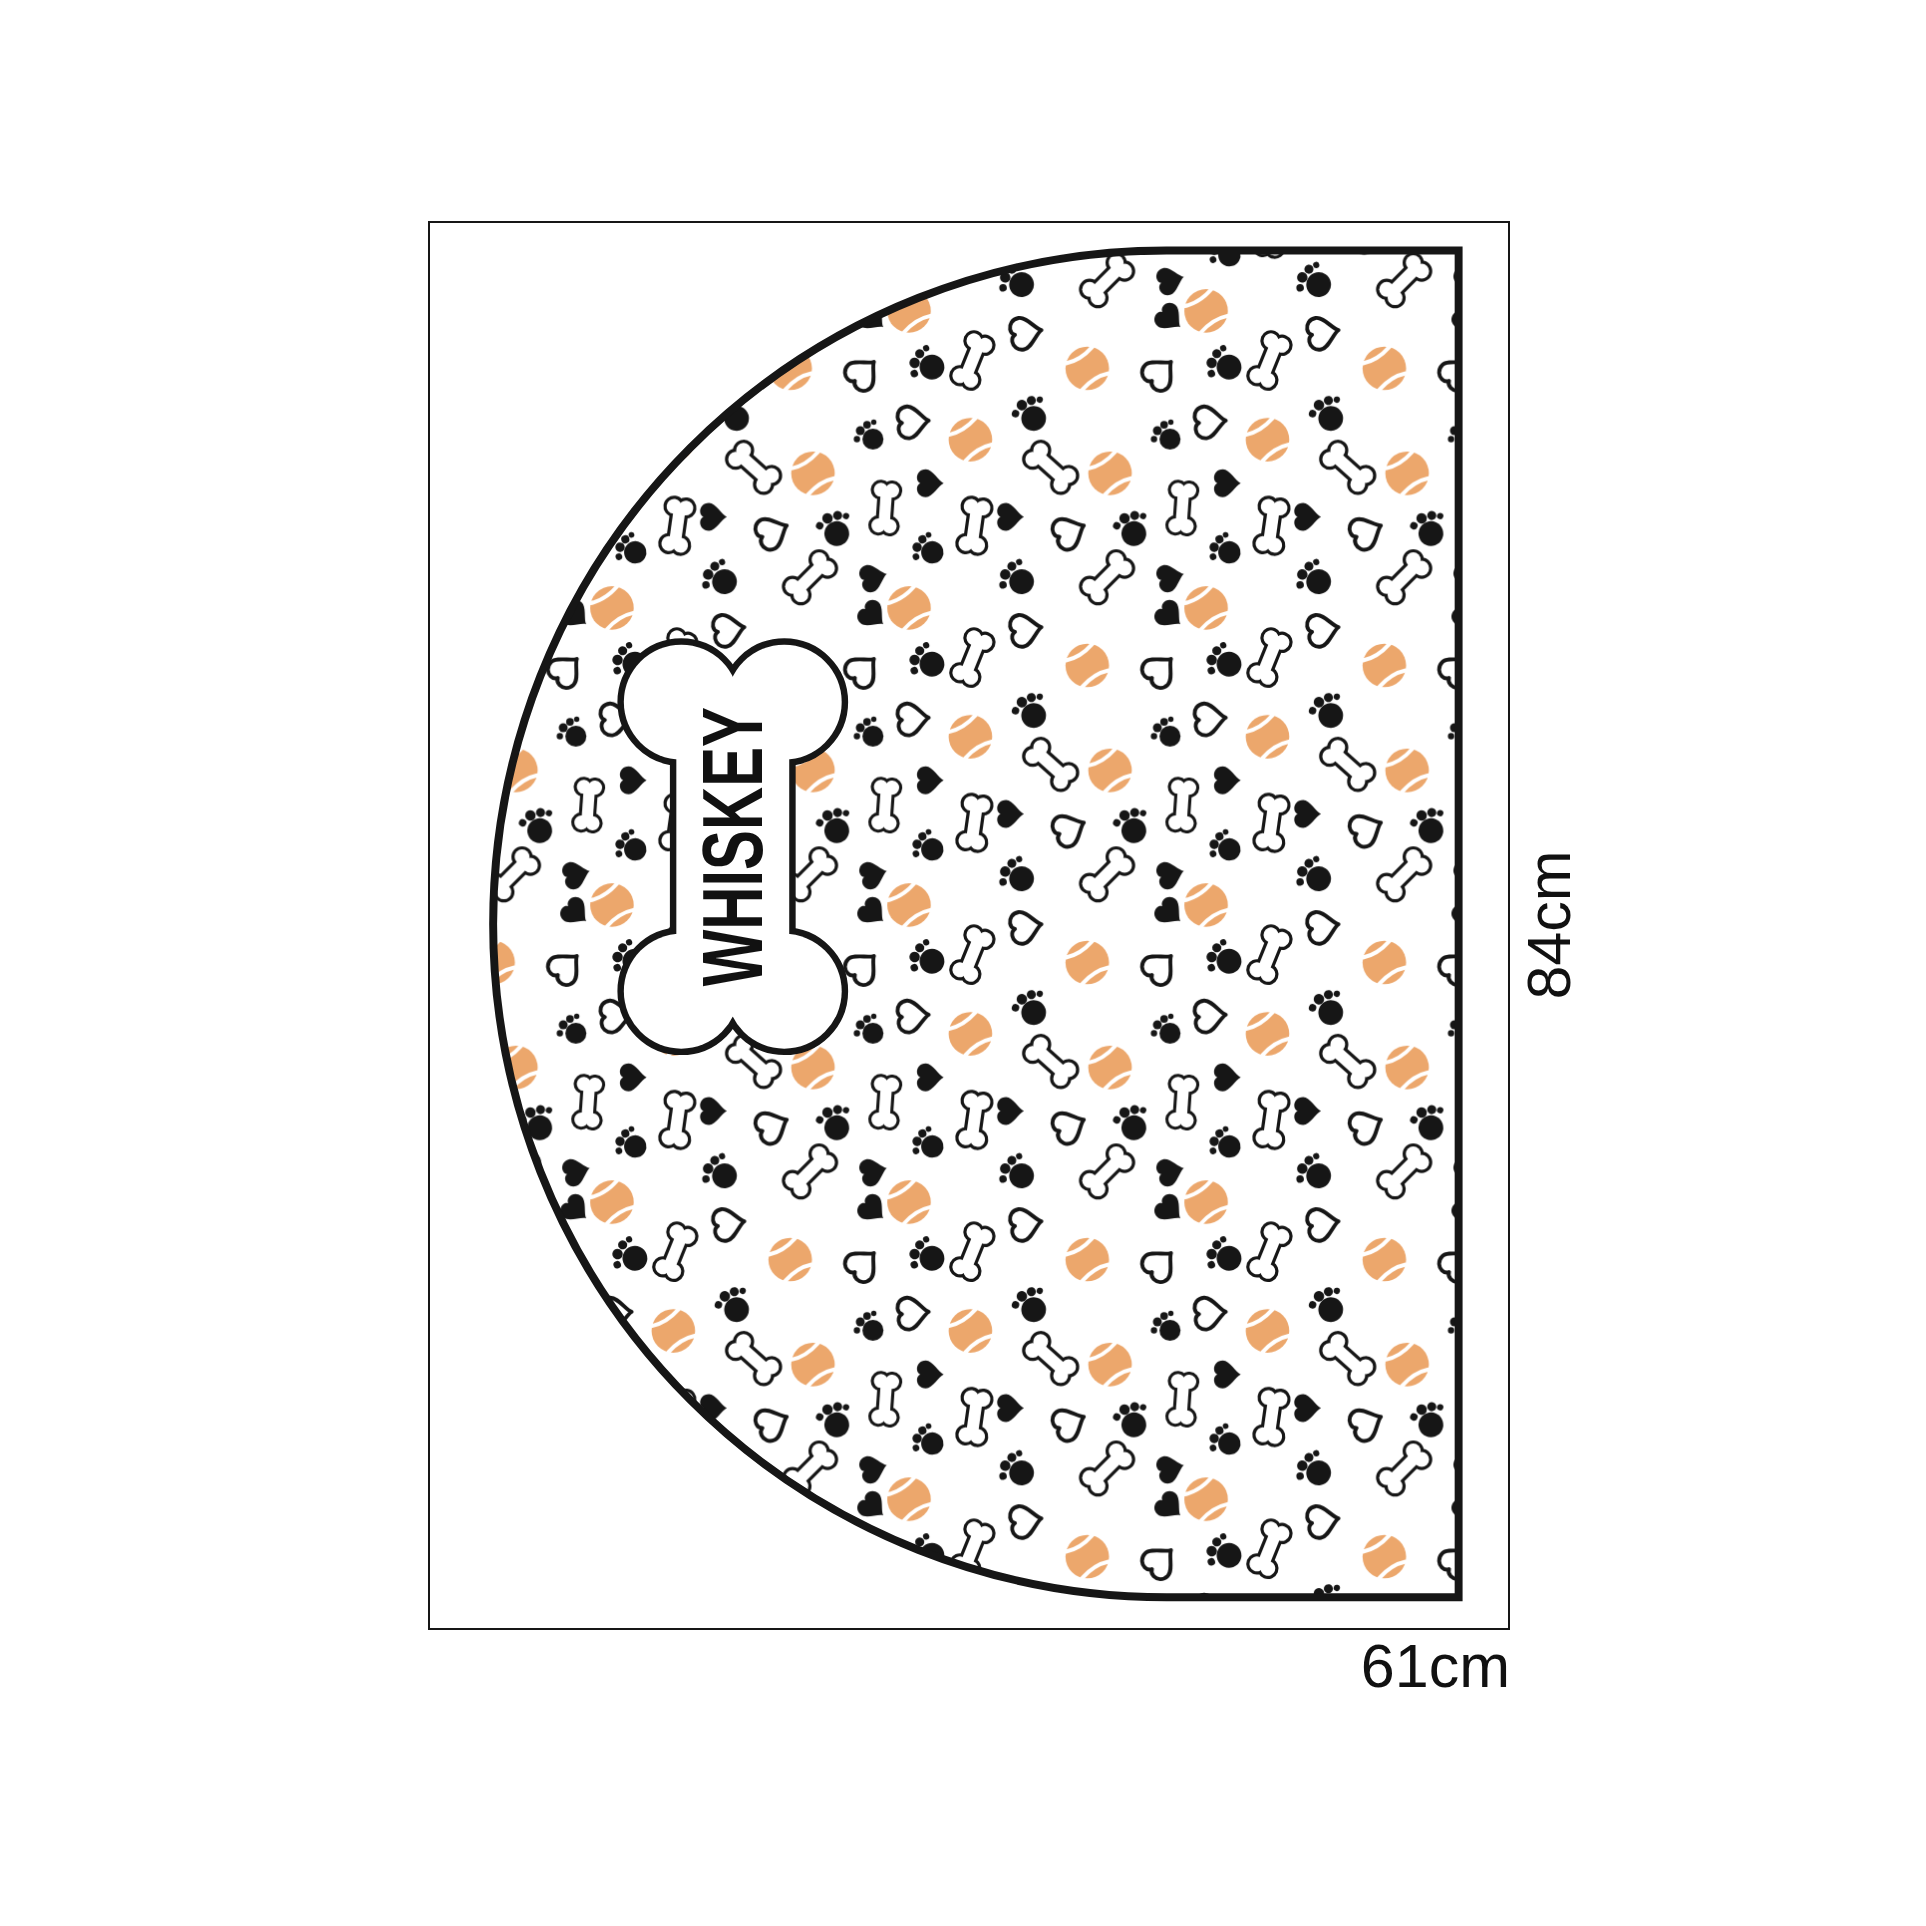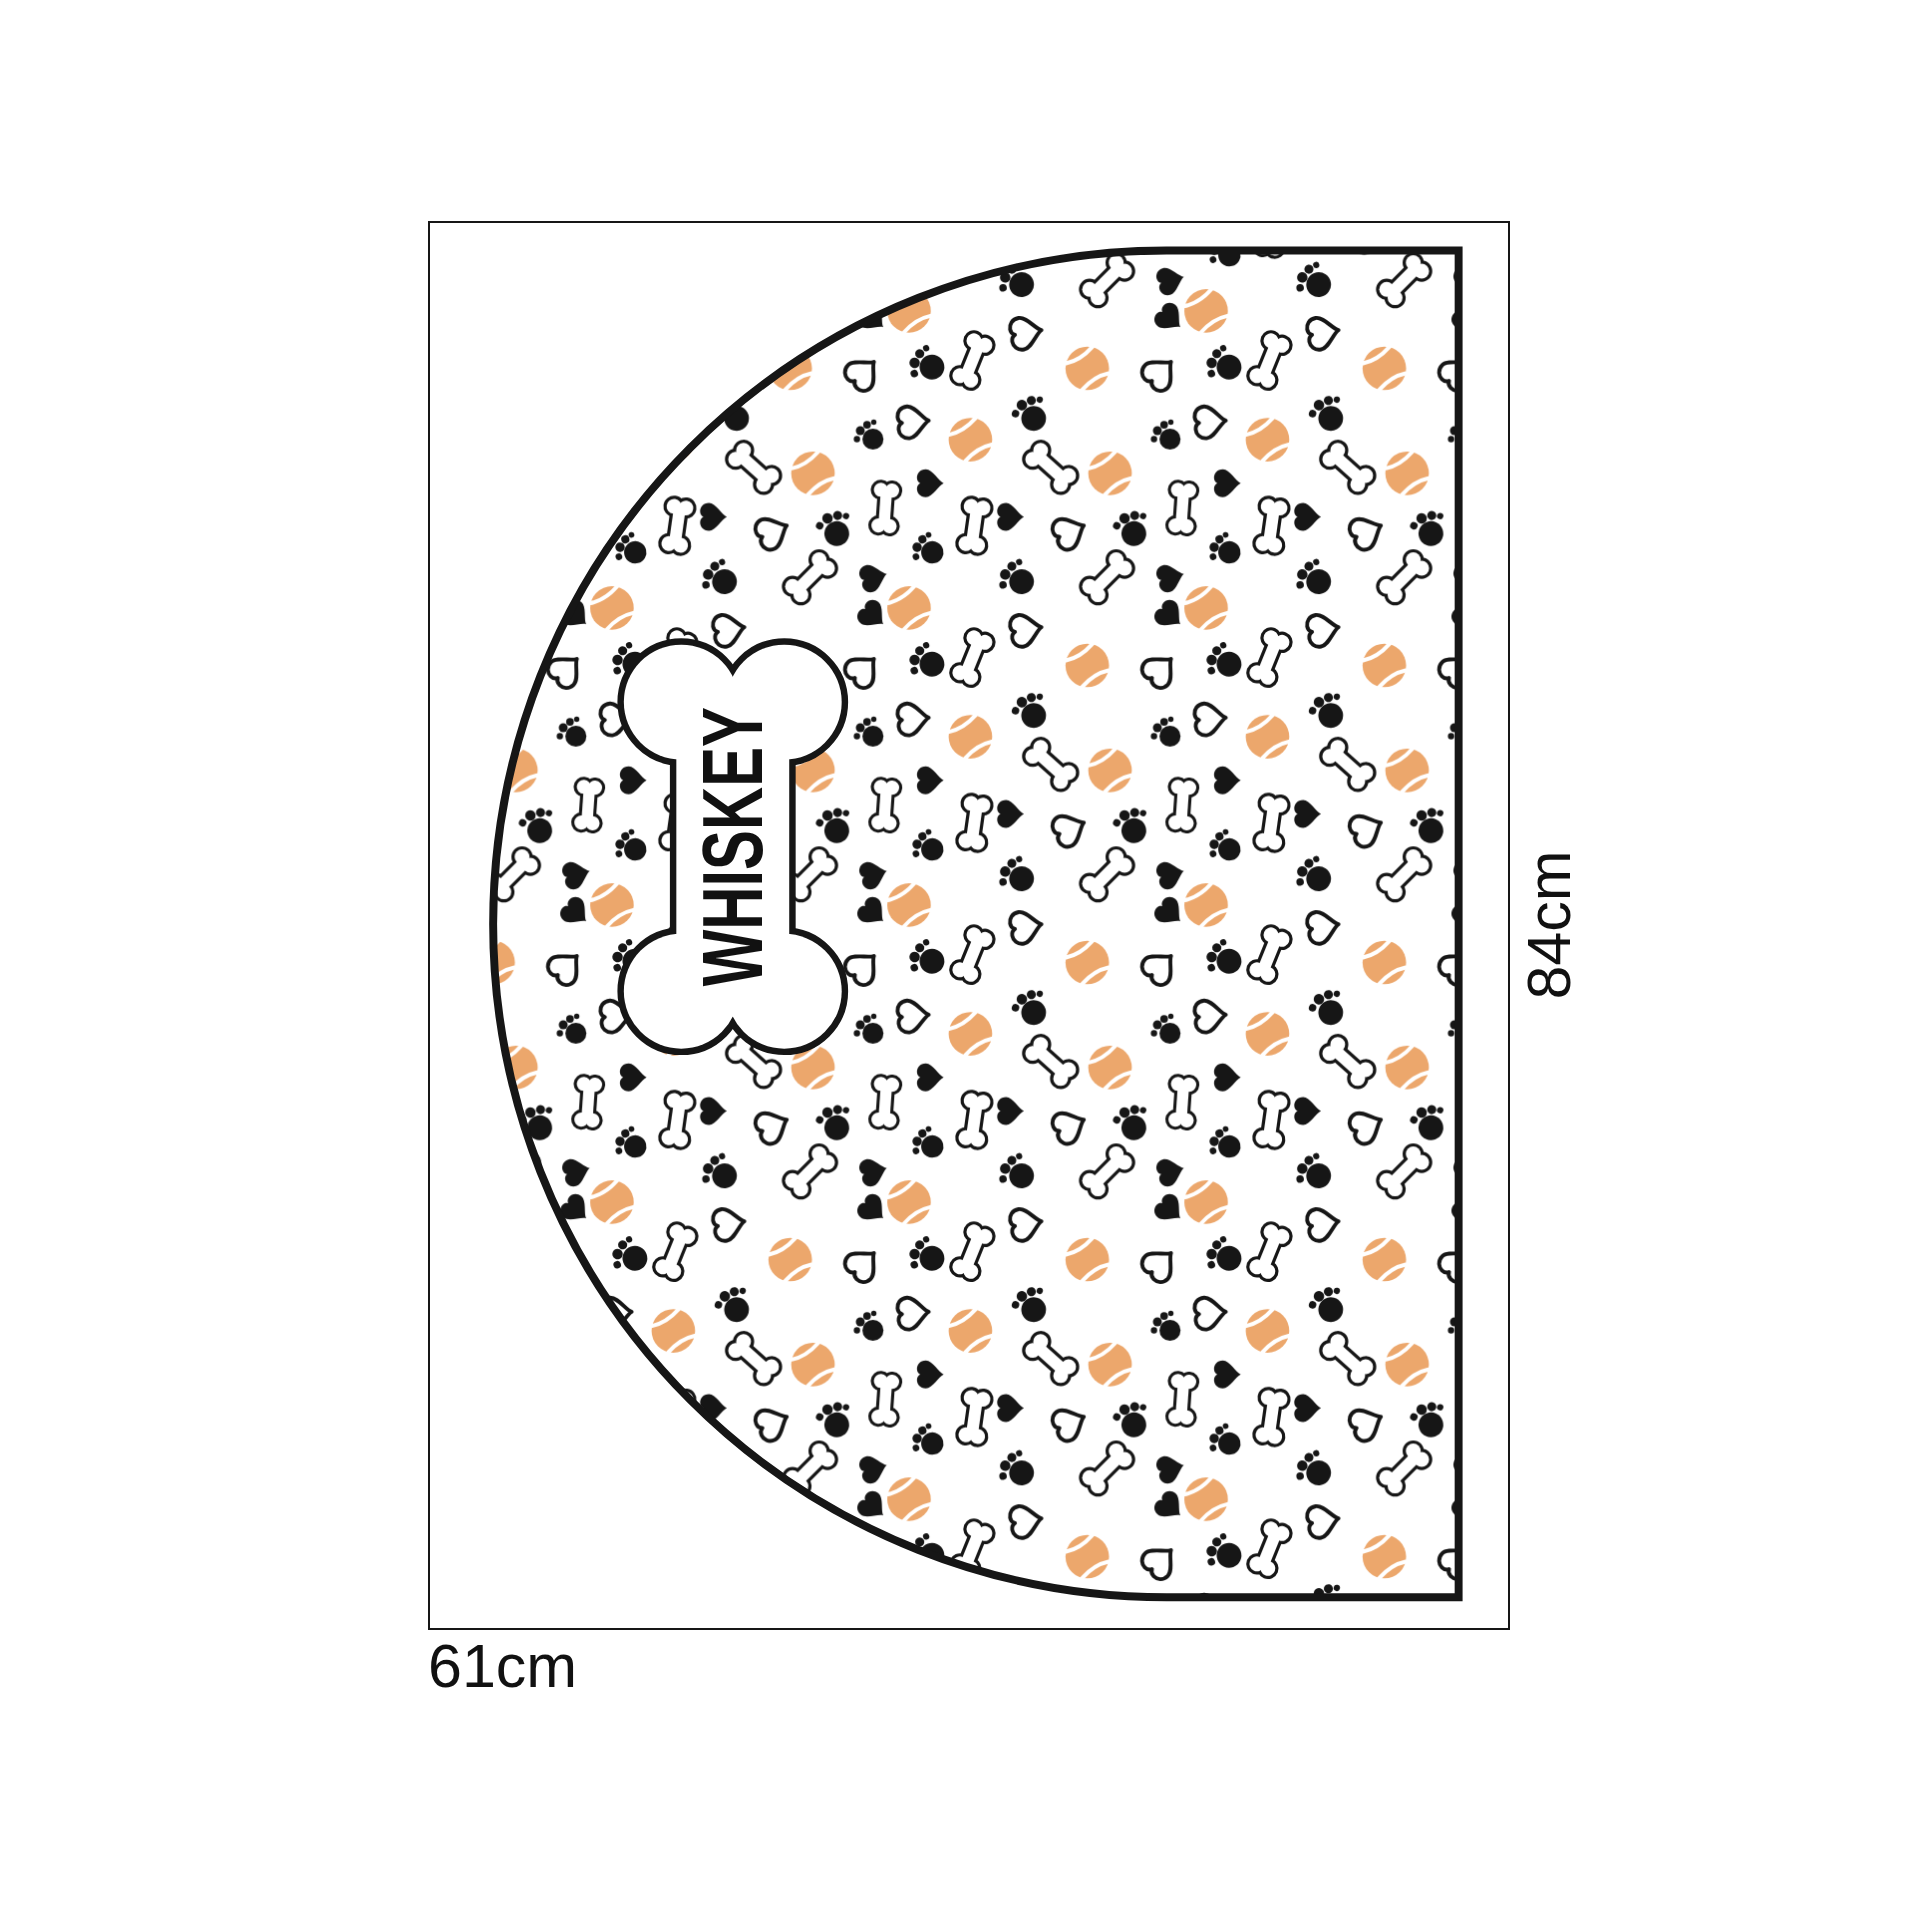--- a/index.html
+++ b/index.html
@@ -48,21 +48,21 @@
   
   .dim-label{
     position:absolute;
     font-size:61px;
     color:#111111;
     line-height:1;
     white-space:nowrap;
   }
   .label-width{
     left:428px;top:1636px;width:1082px;
-    text-align:left;
+    text-align:right;
   }
   .label-height{
     left:1549px;top:925px;
     transform:translate(-50%,-50%) rotate(-90deg);
   }
 </style>
 </head>
 <body>
 
 <div class="canvas">

